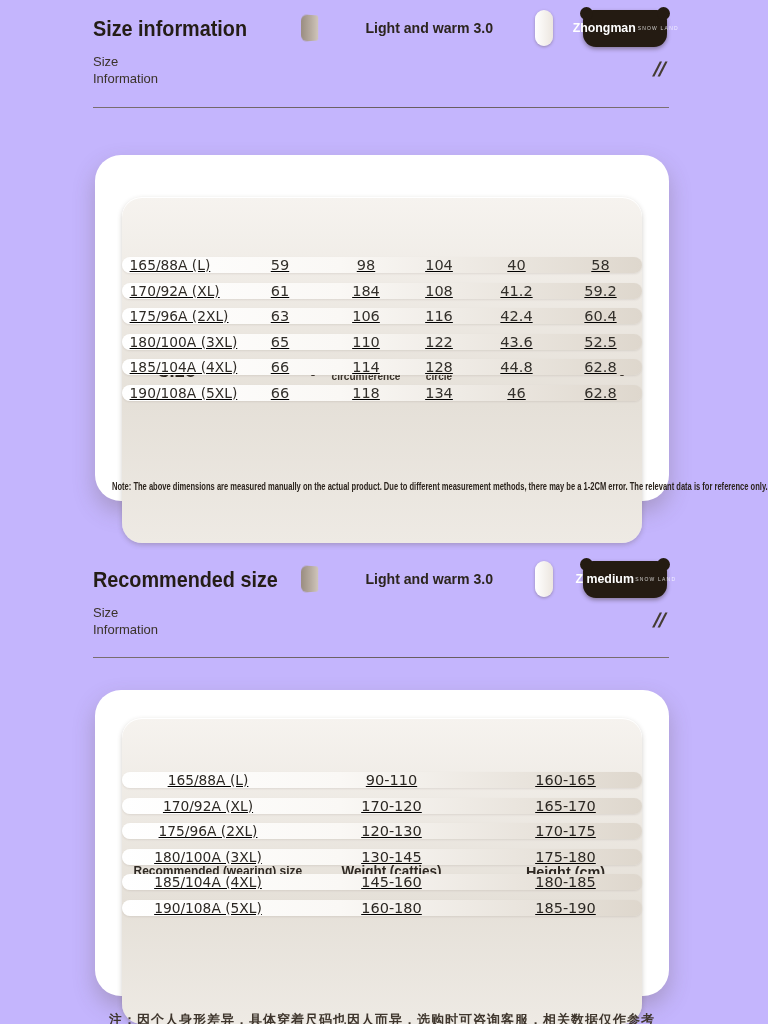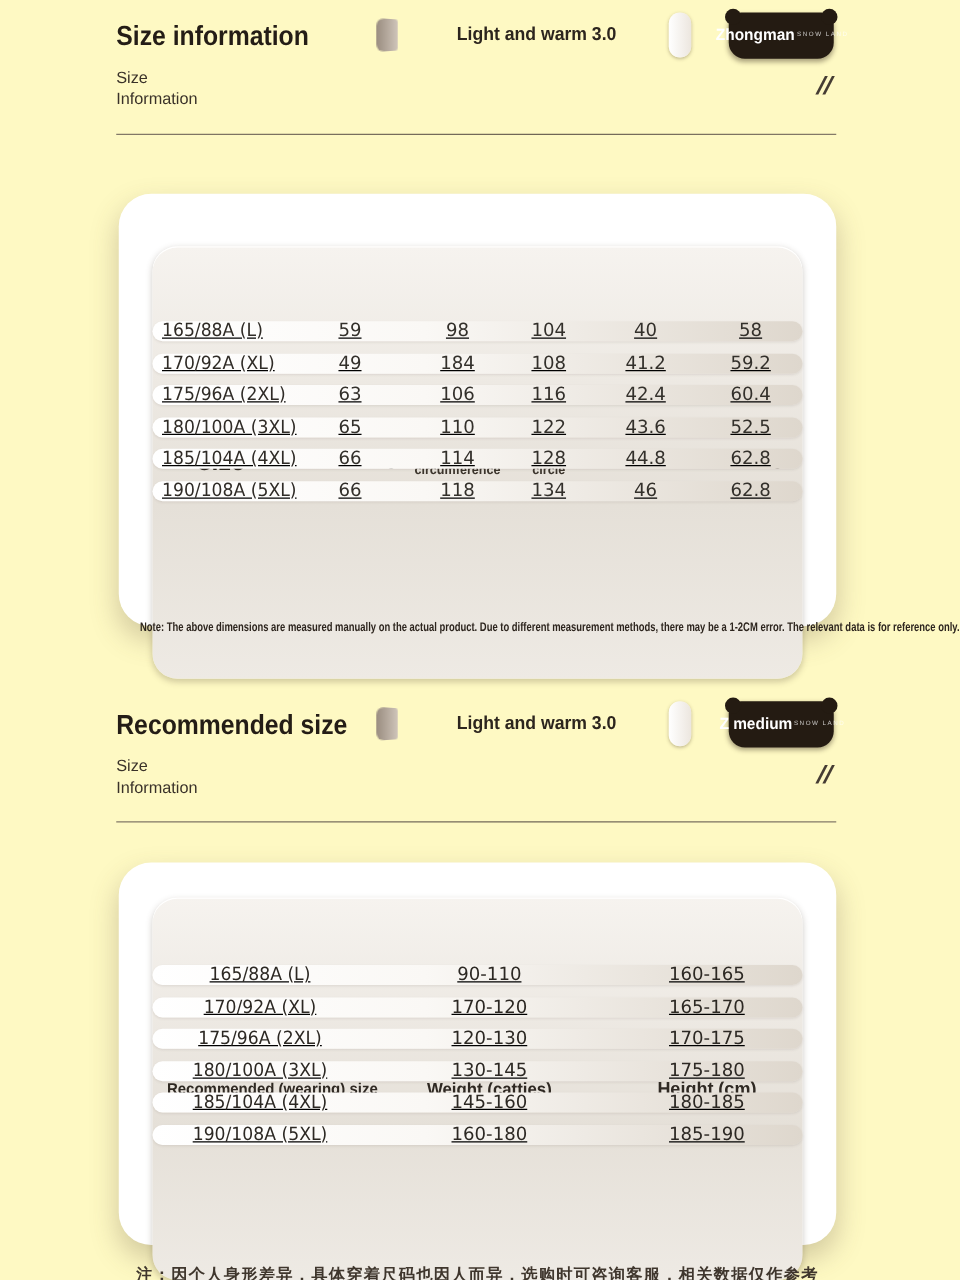--- a/index.html
+++ b/index.html
@@ -1,17 +1,17 @@
 <!DOCTYPE html>
 <html><head>
 <meta charset="utf-8">
 <style>
   * { margin:0; padding:0; box-sizing:border-box; }
   body { background:#ffffff; font-family:"Liberation Sans", sans-serif; }
-  .stage { position:relative; width:768px; height:1024px; margin:0 auto; background:#fef9c3; overflow:hidden; }
+  .stage { position:relative; width:768px; height:1024px; margin:0 auto; background:#c4b5fd; overflow:hidden; }
 
   .content {
     position:absolute; left:73px; top:0; width:618px; height:1024px;
     background:
       radial-gradient(ellipse 120% 45% at 52% 40%, rgba(255,255,255,0.40), rgba(255,255,255,0) 65%),
       linear-gradient(118deg, #a2958a 0%, #b9ad a0 0%, #b7ab9e 18%, #d6cdc2 46%, #c5b9ae 66%, #ab9e91 88%, #a1948a 100%);
   }
 
   
   .sec-title {
@@ -55,21 +55,21 @@
   .h-small { font-size:10.5px; font-weight:700; color:#3b342c; line-height:12px; text-align:center; transform:scaleX(0.96); }
   .cell-label { font-family:"DejaVu Sans", sans-serif; font-size:14.5px; color:#2f2b26; padding-left:8px; white-space:nowrap; transform:scaleX(0.95); transform-origin:0 50%; }
   .cell-val { font-family:"DejaVu Sans", sans-serif; font-size:14.5px; color:#33302b; text-align:center; }
 
   .h2-c1 { font-size:12.5px; font-weight:700; color:#2f2923; padding-left:12px; transform:scaleX(0.96); transform-origin:0 50%; white-space:nowrap; }
   .h2-c2 { font-size:14px; font-weight:700; color:#2f2923; text-align:center; transform:scaleX(0.96); }
   .h2-c3 { font-size:15px; font-weight:700; color:#2f2923; text-align:center; transform:scaleX(0.96); }
   .t2-label { font-family:"DejaVu Sans", sans-serif; font-size:14.5px; color:#2c2823; text-align:center; white-space:nowrap; transform:scaleX(0.95); }
   .t2-val { font-family:"DejaVu Sans", sans-serif; font-size:14.5px; color:#2c2823; text-align:center; }
 
-  .note-en { position:absolute; left:3px; top:492px; width:614px; overflow:visible;padding-left:36px; }
+  .note-en { position:absolute; left:3px; top:476px; width:614px; overflow:visible;padding-left:36px; }
   .note-en span { display:inline-block; font-size:10px; font-weight:700; color:#2c241d; white-space:nowrap; transform:scaleX(0.755); transform-origin:0 50%; }
   .note-cn { position:absolute; left:0; top:1011px; width:100%; text-align:center; font-size:13px; font-weight:700; letter-spacing:1px; color:#3f362d; }
 
   
   .title-1 { top:16px; }   .tagrow-1 { top:8px; }  .sub-1 { top:53px; }  .sl-1 { top:58px; }  .div-1 { top:107px; }
   .panel-1 { top:155px; height:346px; }
   .panel-1 .thead { top:42px; }
   .panel-1 .rows { top:102px; }
   .title-2 { top:567px; }  .tagrow-2 { top:559px; } .sub-2 { top:604px; } .sl-2 { top:609px; } .div-2 { top:657px; }
   .panel-2 { top:690px; height:306px; }
@@ -116,21 +116,21 @@
         <div class="trow t1-grid">
           <div class="cell-label">165/88A (L)</div>
           <div class="cell-val">59</div>
           <div class="cell-val">98</div>
           <div class="cell-val">104</div>
           <div class="cell-val">40</div>
           <div class="cell-val">58</div>
         </div>
         <div class="trow t1-grid">
           <div class="cell-label">170/92A (XL)</div>
-          <div class="cell-val">49</div>
+          <div class="cell-val">61</div>
           <div class="cell-val">184</div>
           <div class="cell-val">108</div>
           <div class="cell-val">41.2</div>
           <div class="cell-val">59.2</div>
         </div>
         <div class="trow t1-grid">
           <div class="cell-label">175/96A (2XL)</div>
           <div class="cell-val">63</div>
           <div class="cell-val">106</div>
           <div class="cell-val">116</div>

